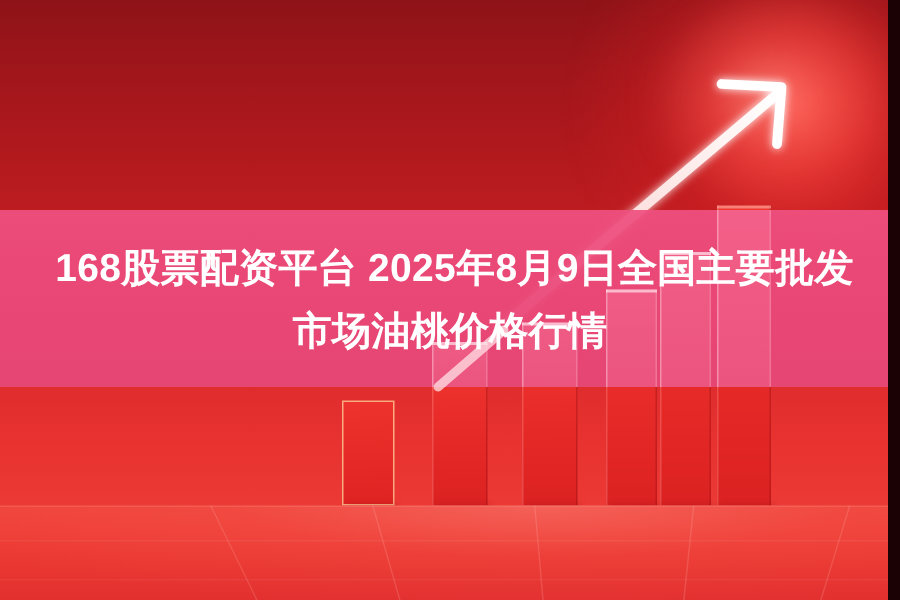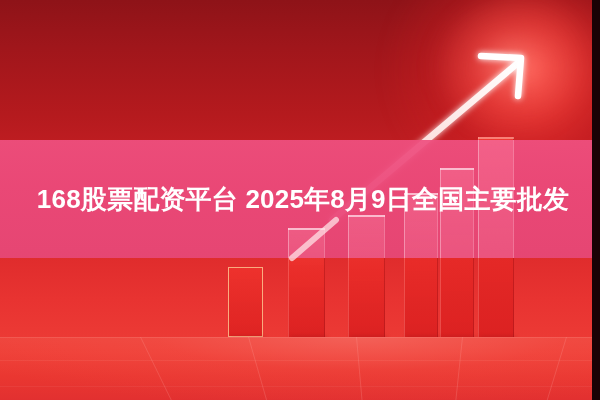--- a/index.html
+++ b/index.html
@@ -266,20 +266,21 @@
     <div class="face"></div>
     <div class="top-edge"></div>
   </div>
 
   <svg class="arrow-wrap" viewBox="0 0 600 400" xmlns="http://www.w3.org/2000/svg">
     <path d="M 292 258 L 336 220" stroke="rgba(255,225,230,0.75)" stroke-width="6" stroke-linecap="round" fill="none"></path>
   </svg>
 
   <div class="banner-text">
     <div class="banner-line l1">168股票配资平台 2025年8月9日全国主要批发</div>
+    <div class="banner-line l2">市场油桃价格行情</div>
   </div>
 
   <div class="floor"></div>
   <div class="floor-sheen"></div>
 
   <div class="floor-hline" style="top:337px;"></div>
   <div class="floor-hline" style="top:360px; background:rgba(255,185,180,0.10);"></div>
   <div class="floor-hline" style="top:386px; background:rgba(255,185,180,0.08);"></div>
 
   <div class="floor-line" style="left:140px; top:337px; width:1px; height:64px; transform: skewX(26deg);"></div>

